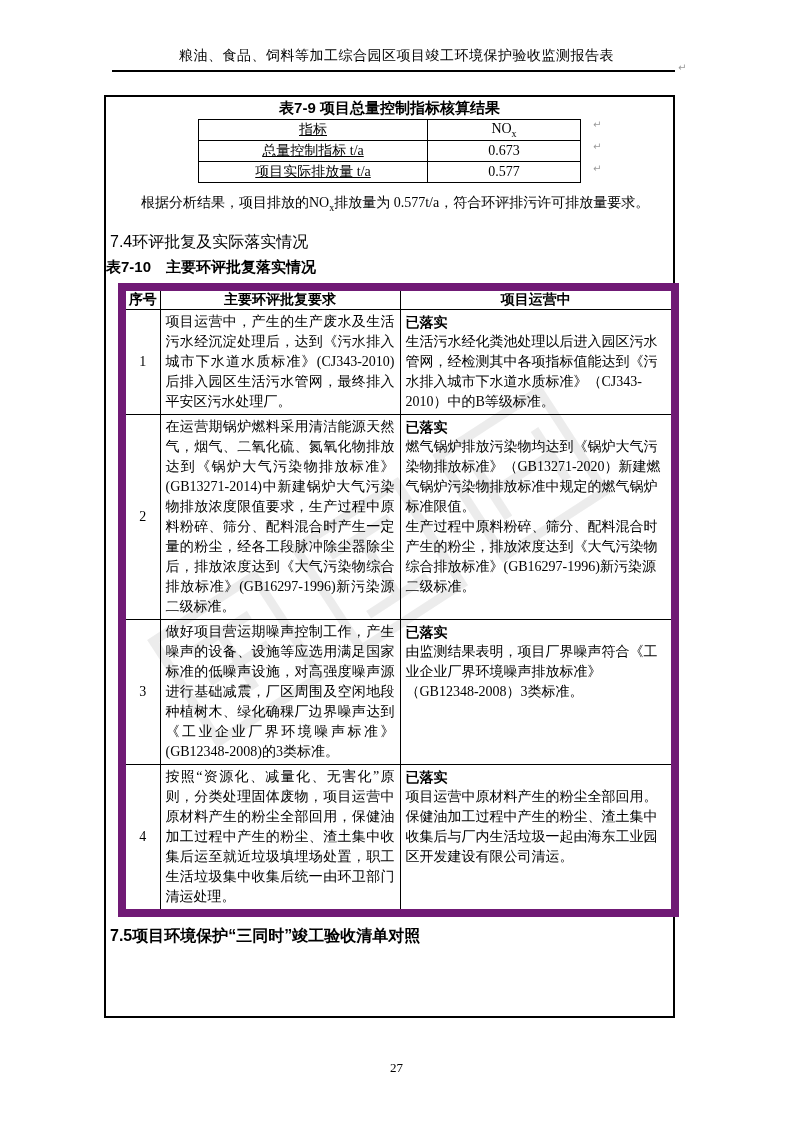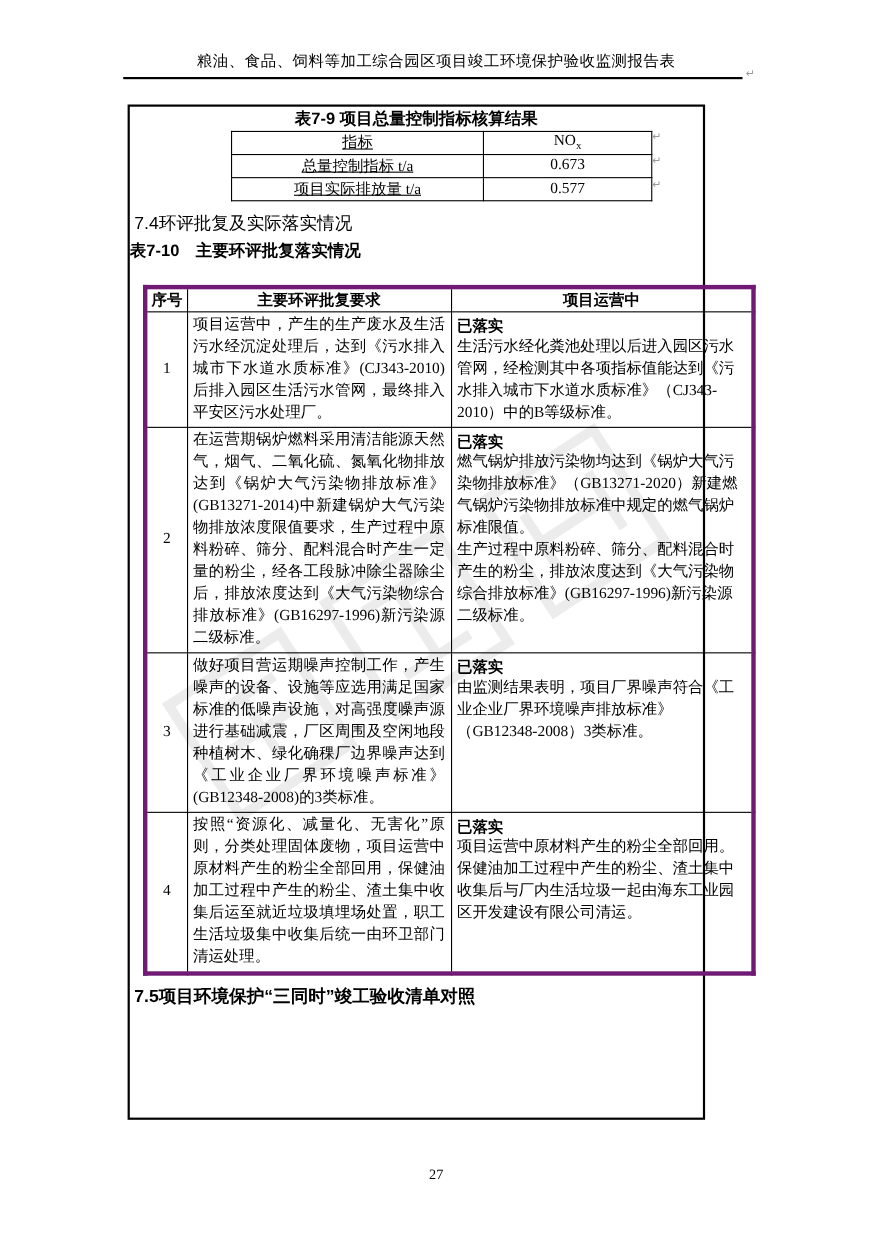--- a/index.html
+++ b/index.html
@@ -13,21 +13,21 @@
   }
   .doc-title {
     position:absolute; top:47px; left:0; width:100%;
     text-align:center; font-size:14px; letter-spacing:0.5px;
   }
   .title-rule {
     position:absolute; top:70px; left:112px; width:563px;
     border-top:2px solid #000;
   }
   .content-box {
-    position:absolute; top:95px; left:116px; width:525px; height:923px;
+    position:absolute; top:95px; left:104px; width:571px; height:923px;
     border:2px solid #000;
   }
   .sans { font-family:"Liberation Sans","DejaVu Sans",sans-serif; }
   .cap79 {
     margin-top:2px; text-align:center;
     font-weight:bold; font-size:15px;
   }
   table { border-collapse:collapse; }
   .t79 { margin:1px 0 0 92px; }
   .t79 td {
@@ -40,21 +40,21 @@
   .analysis {
     margin:6px 9px 0 7px; font-size:14px; line-height:28px;
     text-align:justify; text-indent:2em;
   }
   .h-section {
     margin:10px 0 0 4px; font-size:16px; font-weight:normal;
   }
   .cap710 {
     margin-top:5px; text-align:left; font-weight:bold; font-size:15px;
   }
-  .t710 { margin:21px 0 0 12px; width:553px; table-layout:fixed; border:4px solid #701a75;padding-left:41px; }
+  .t710 { margin:6px 0 0 12px; width:553px; table-layout:fixed; border:8px solid #701a75;padding-left:41px; }
   .t710 th, .t710 td { border:1.5px solid #000; font-size:14px; }
   .t710 th { height:22px; font-weight:bold; padding:0 2px; }
   .t710 .col-num  { width:38px;  }
   .t710 .col-req  { width:240px; }
   .t710 .col-stat { width:275px; }
   .t710 td.num { text-align:center; vertical-align:middle; }
   .t710 td.req {
     vertical-align:top; padding:2px 5px; line-height:20px;
     text-align:justify;
   }
@@ -114,20 +114,21 @@
         <td class="c1">总量控制指标 t/a</td>
         <td class="c2">0.673</td>
       </tr>
       <tr>
         <td class="c1">项目实际排放量 t/a</td>
         <td class="c2">0.577</td>
       </tr>
     </tbody>
   </table>
 
+  <div class="analysis"><span>根据分析结果，项目排放的NO</span><sub>x</sub><span>排放量为 0.577t/a，符合环评排污许可排放量要求。</span></div>
 
   <div class="h-section sans">7.4环评批复及实际落实情况</div>
 
   <div class="cap710 sans">表7-10　主要环评批复落实情况</div>
 
   <table class="t710">
     <colgroup>
         <col class="col-num">
         <col class="col-req">
         <col class="col-stat">

